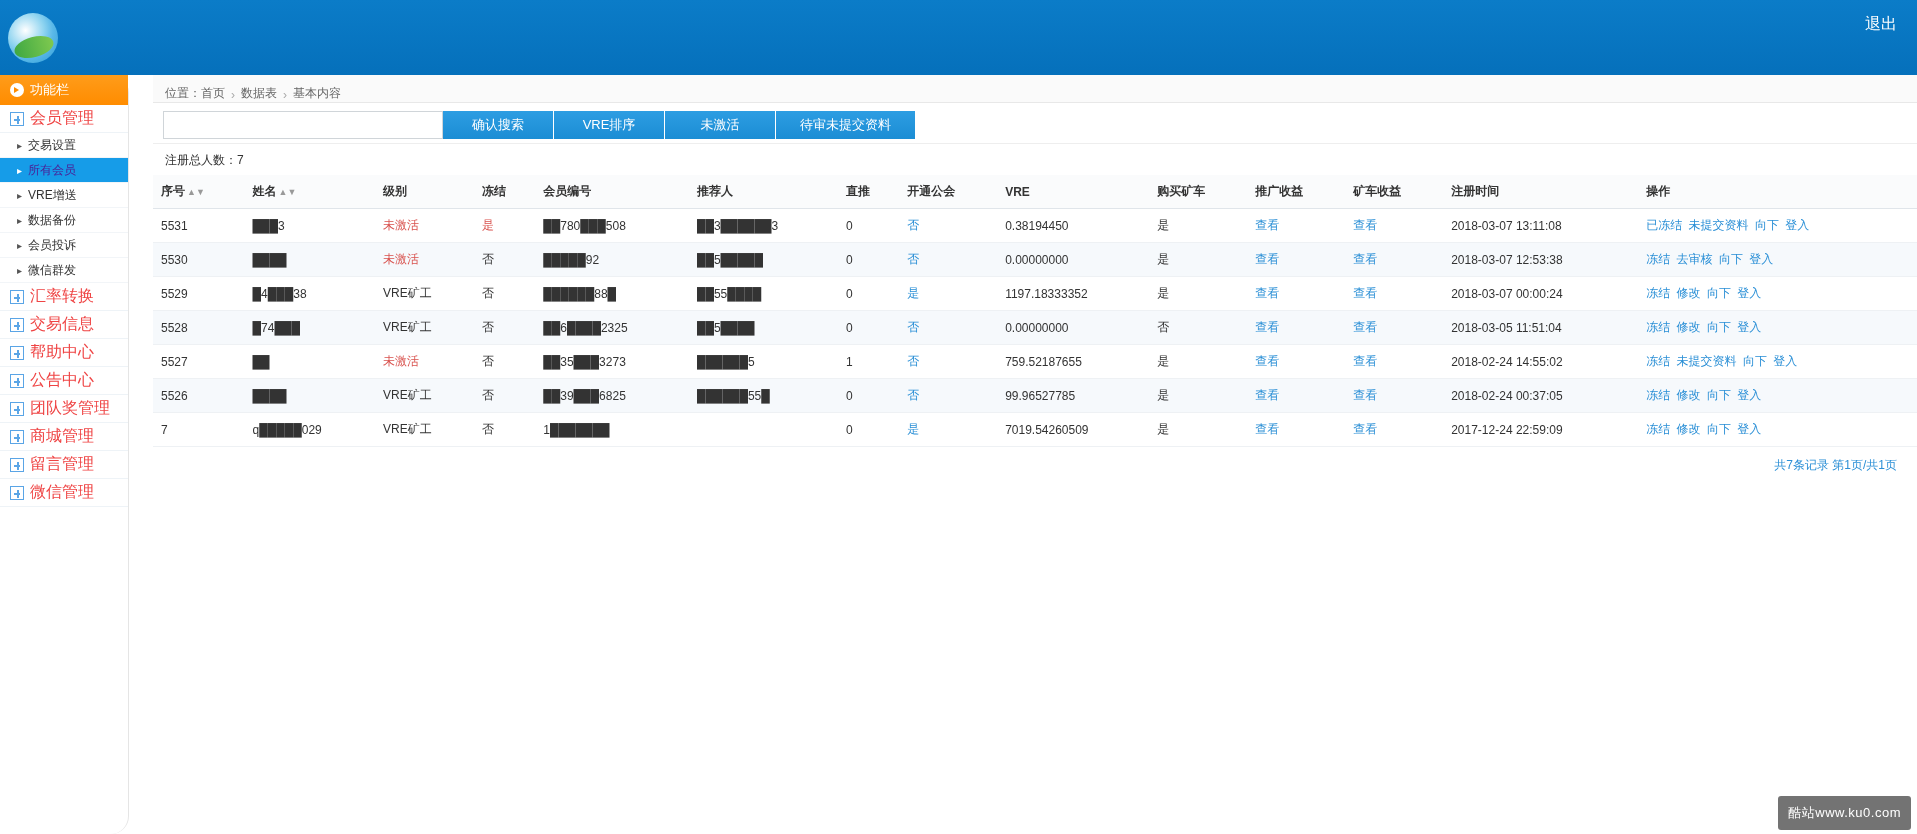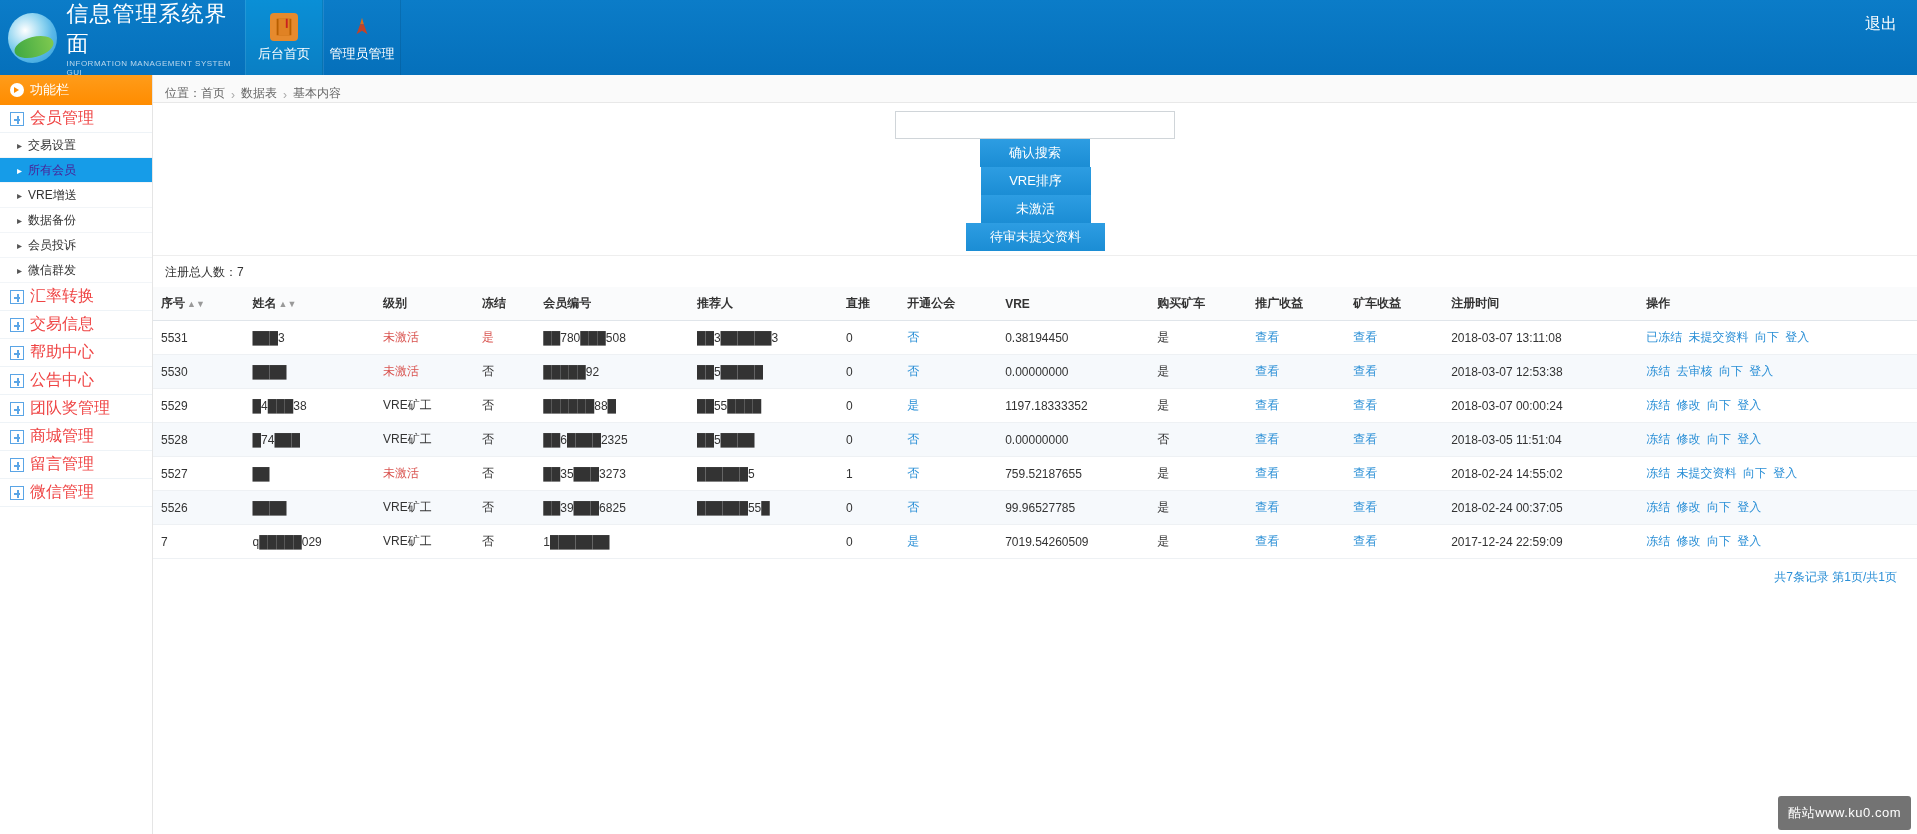--- a/index.html
+++ b/index.html
@@ -16,40 +16,40 @@
 .nav-btns { display: flex; height: 100%; }
 .nav-btn { width: 78px; display: flex; flex-direction: column; align-items: center; justify-content: center; color: #fff; font-size: 13px; cursor: pointer; border-left: 1px solid rgba(255,255,255,0.1); border-right: 1px solid rgba(0,0,0,0.1); }
 .nav-btn.active { background: linear-gradient(to bottom, #0a8fd6, #0a7fc4); }
 .nav-icon { width: 28px; height: 28px; margin-bottom: 4px; background: rgba(255,255,255,0.2); border-radius: 4px; display: flex; align-items: center; justify-content: center; }
 .nav-icon-book { background: #e68a2d; }
 .nav-icon-admin { background: transparent; }
 .nav-icon svg { width: 22px; height: 22px; }
 .logout { position: absolute; right: 20px; top: 14px; color: #fff; font-size: 16px; cursor: pointer; }
 
 
-.sidebar { width: 153px; position: absolute; left: 0; top: 75px; bottom: 0; background: #fff; border-right: 1px solid #e5e5e5; }
+.sidebar { width: 129px; position: absolute; left: 0; top: 75px; bottom: 0; background: #fff; border-right: 1px solid #e5e5e5; border-radius: 18px; }
 .sb-header { height: 30px; background: linear-gradient(to bottom, #ff9c1a, #ff8c00); color: #fff; display: flex; align-items: center; padding-left: 10px; font-size: 13px; }
 .sb-header-icon { width: 14px; height: 14px; background: #fff; border-radius: 50%; margin-right: 6px; position: relative; display:inline-block; }
 .sb-header-icon::after { content: ""; position: absolute; left: 4px; top: 4px; width: 0; height: 0; border-left: 5px solid #ff8c00; border-top: 3px solid transparent; border-bottom: 3px solid transparent; }
 .sb-cat { height: 28px; display: flex; align-items: center; padding-left: 10px; border-bottom: 1px solid #eef3f7; color: #ef4444; cursor: pointer; font-size: 16px; }
 .sb-cat-icon { width: 14px; height: 14px; border: 1px solid #5aa5e6; margin-right: 6px; position: relative; display:inline-block; }
 .sb-cat-icon::before, .sb-cat-icon::after { content: ""; position: absolute; background: #5aa5e6; }
 .sb-cat-icon::before { left: 3px; top: 6px; width: 6px; height: 2px; }
 .sb-cat-icon::after { left: 6px; top: 3px; width: 2px; height: 8px; }
 .sb-sub { height: 25px; display: flex; align-items: center; padding-left: 28px; color: #333; cursor: pointer; border-bottom: 1px solid #f2f5f8; font-size: 12px; position: relative; }
 .sb-sub::before { content: "▸"; position: absolute; left: 17px; font-size: 10px; color: #555; }
 .sb-sub.active { background: #169ce8; color: #4c1d95; }
 .sb-sub.active::before { color: #fff; }
 
 
 .main { margin-left: 153px; padding: 0; }
 .breadcrumb { height: 28px; display: flex; align-items: flex-end; padding-left: 12px; font-size: 12px; color: #666; border-bottom: 1px solid #e8e8e8; background:#fafafa; }
 .breadcrumb .sep { margin: 0 6px; color: #aaa; }
 .breadcrumb a { color: #666; text-decoration: none; }
-.filter-bar { padding: 8px 10px 4px; display: flex; align-items: center; gap: 0; border-bottom:1px solid #eee; margin-bottom:4px;flex-direction:column;}
+.filter-bar { padding: 8px 10px 4px; display: flex; align-items: center; gap: 0; border-bottom:1px solid #eee; margin-bottom:4px;}
 .search-input { width: 280px; height: 28px; border: 1px solid #d0d5d9; padding: 0 6px; font-size: 12px; }
 .fbtn { height: 28px; padding: 0 24px; background: linear-gradient(to bottom, #2d9de2, #1b8dd4); color: #fff; border: none; font-size: 13px; cursor: pointer; margin-left: 0; min-width:110px; text-align:center; line-height:28px;}
 .fbtn + .fbtn { margin-left: 1px; }
 .count { padding: 4px 12px 6px; font-size: 12px; color: #333; }
 table { width: 100%; border-collapse: collapse; font-size: 12px; }
 th { text-align: left; padding: 8px 8px; border-bottom: 1px solid #e0e5ea; font-weight: bold; background: #fafbfc; color:#333; }
 td { padding: 8px 8px; border-bottom: 1px solid #eef1f4; }
 tbody tr:nth-child(even) { background: #f6f9fc; }
 .red { color: #d9534f; }
 .blue { color: #2a8fd6; }
@@ -59,45 +59,20 @@
 
 .watermark { position: fixed; right: 6px; bottom: 4px; background: rgba(0,0,0,0.55); color: #fff; font-size: 13px; padding: 8px 10px; border-radius: 3px; font-family: Arial; letter-spacing:0.5px;text-align:center;}
 .sort-icon { font-size: 9px; margin-left: 2px; color: #999; }
 </style>
 </head>
 <body>
 
 <div class="header">
   <div class="logo-area">
     <div class="logo-circle"></div>
-    <div class="logo-text">
-      <div class="logo-title">信息管理系统界面</div>
-      <div class="logo-sub">INFORMATION MANAGEMENT SYSTEM GUI</div>
-    </div>
-  </div>
-  <div class="nav-btns">
-    <div class="nav-btn active">
-      <div class="nav-icon nav-icon-book">
-        <svg viewBox="0 0 24 24">
-            <rect x="4" y="3" width="16" height="18" fill="#b85e00"></rect>
-            <rect x="6" y="3" width="12" height="18" fill="#e08224"></rect>
-            <rect x="14" y="3" width="2" height="10" fill="#c92020"></rect>
-          </svg>
-      </div>
-      <span>后台首页</span>
-    </div>
-    <div class="nav-btn">
-      <div class="nav-icon nav-icon-admin">
-        <svg viewBox="0 0 24 24">
-            <path d="M12 2 L10 9 L14 9 Z" fill="#d96f1d"></path>
-            <path d="M10 9 L6 20 L12 16 L18 20 L14 9 Z" fill="#c0432a"></path>
-          </svg>
-      </div>
-      <span>管理员管理</span>
-    </div>
   </div>
   <div class="logout">退出</div>
 </div>
 
 <div class="sidebar">
   <div class="sb-header">
     <span class="sb-header-icon"></span>
     <span>功能栏</span>
   </div>
   <div class="sb-cat">

